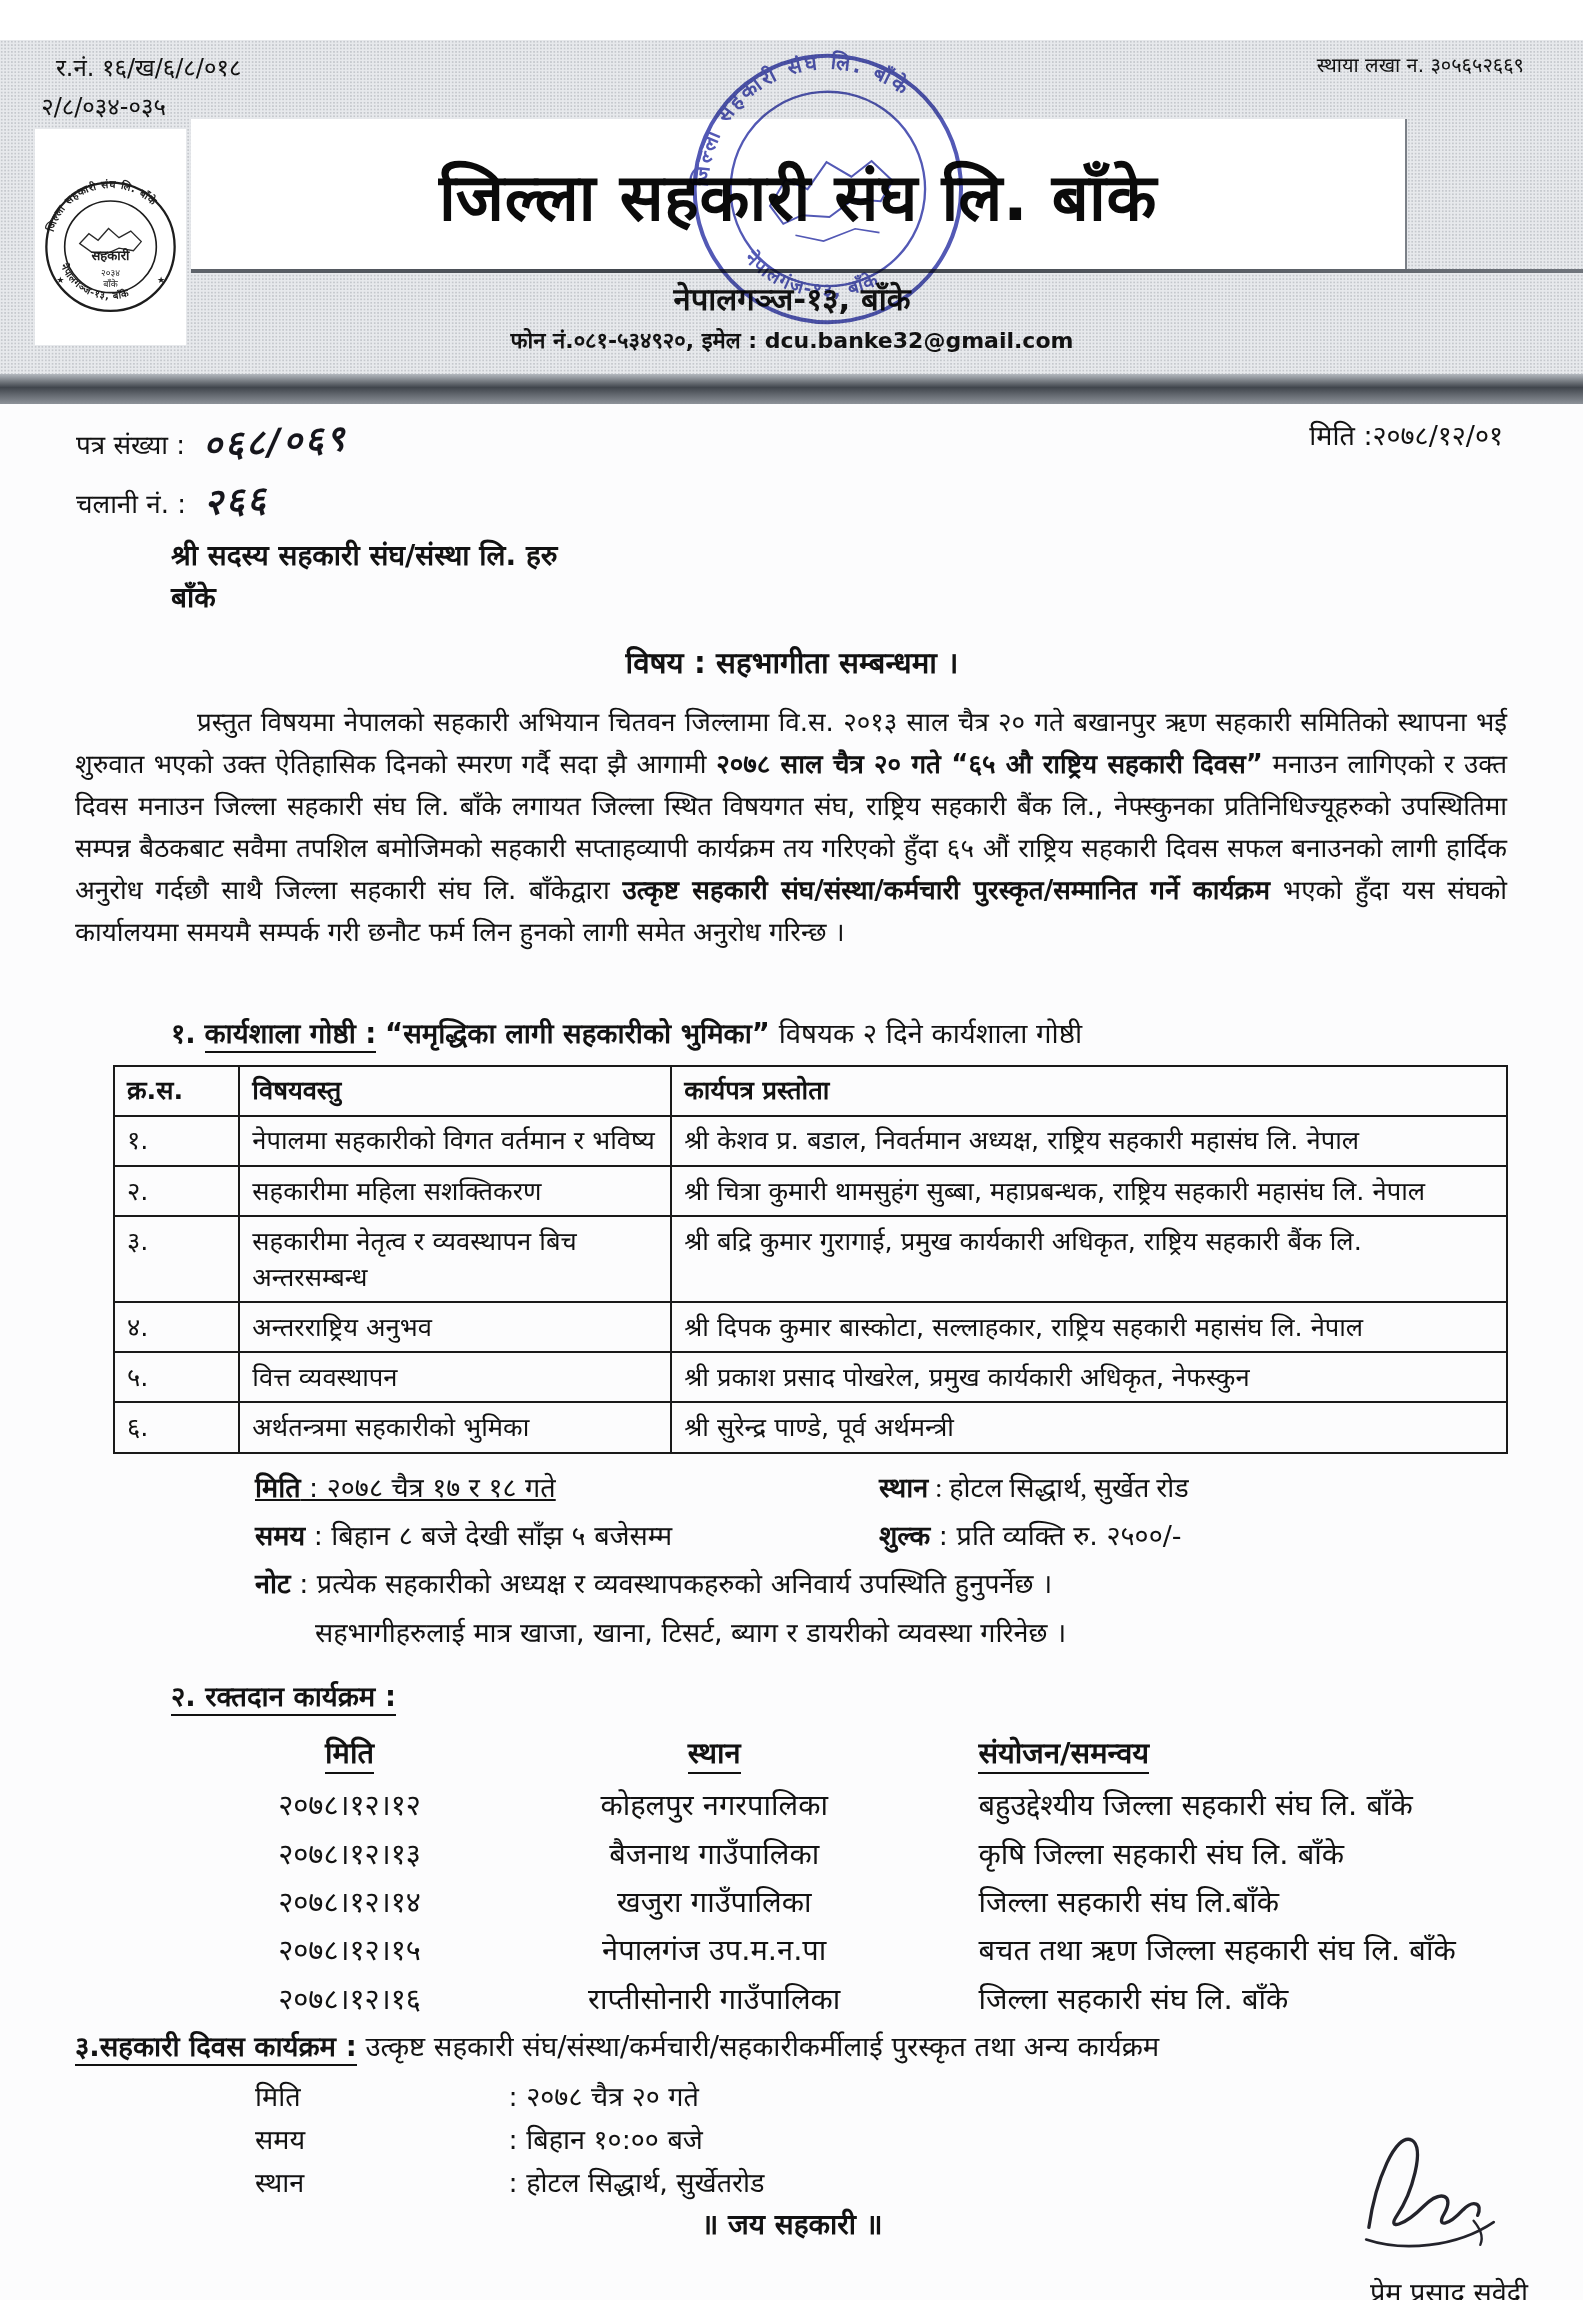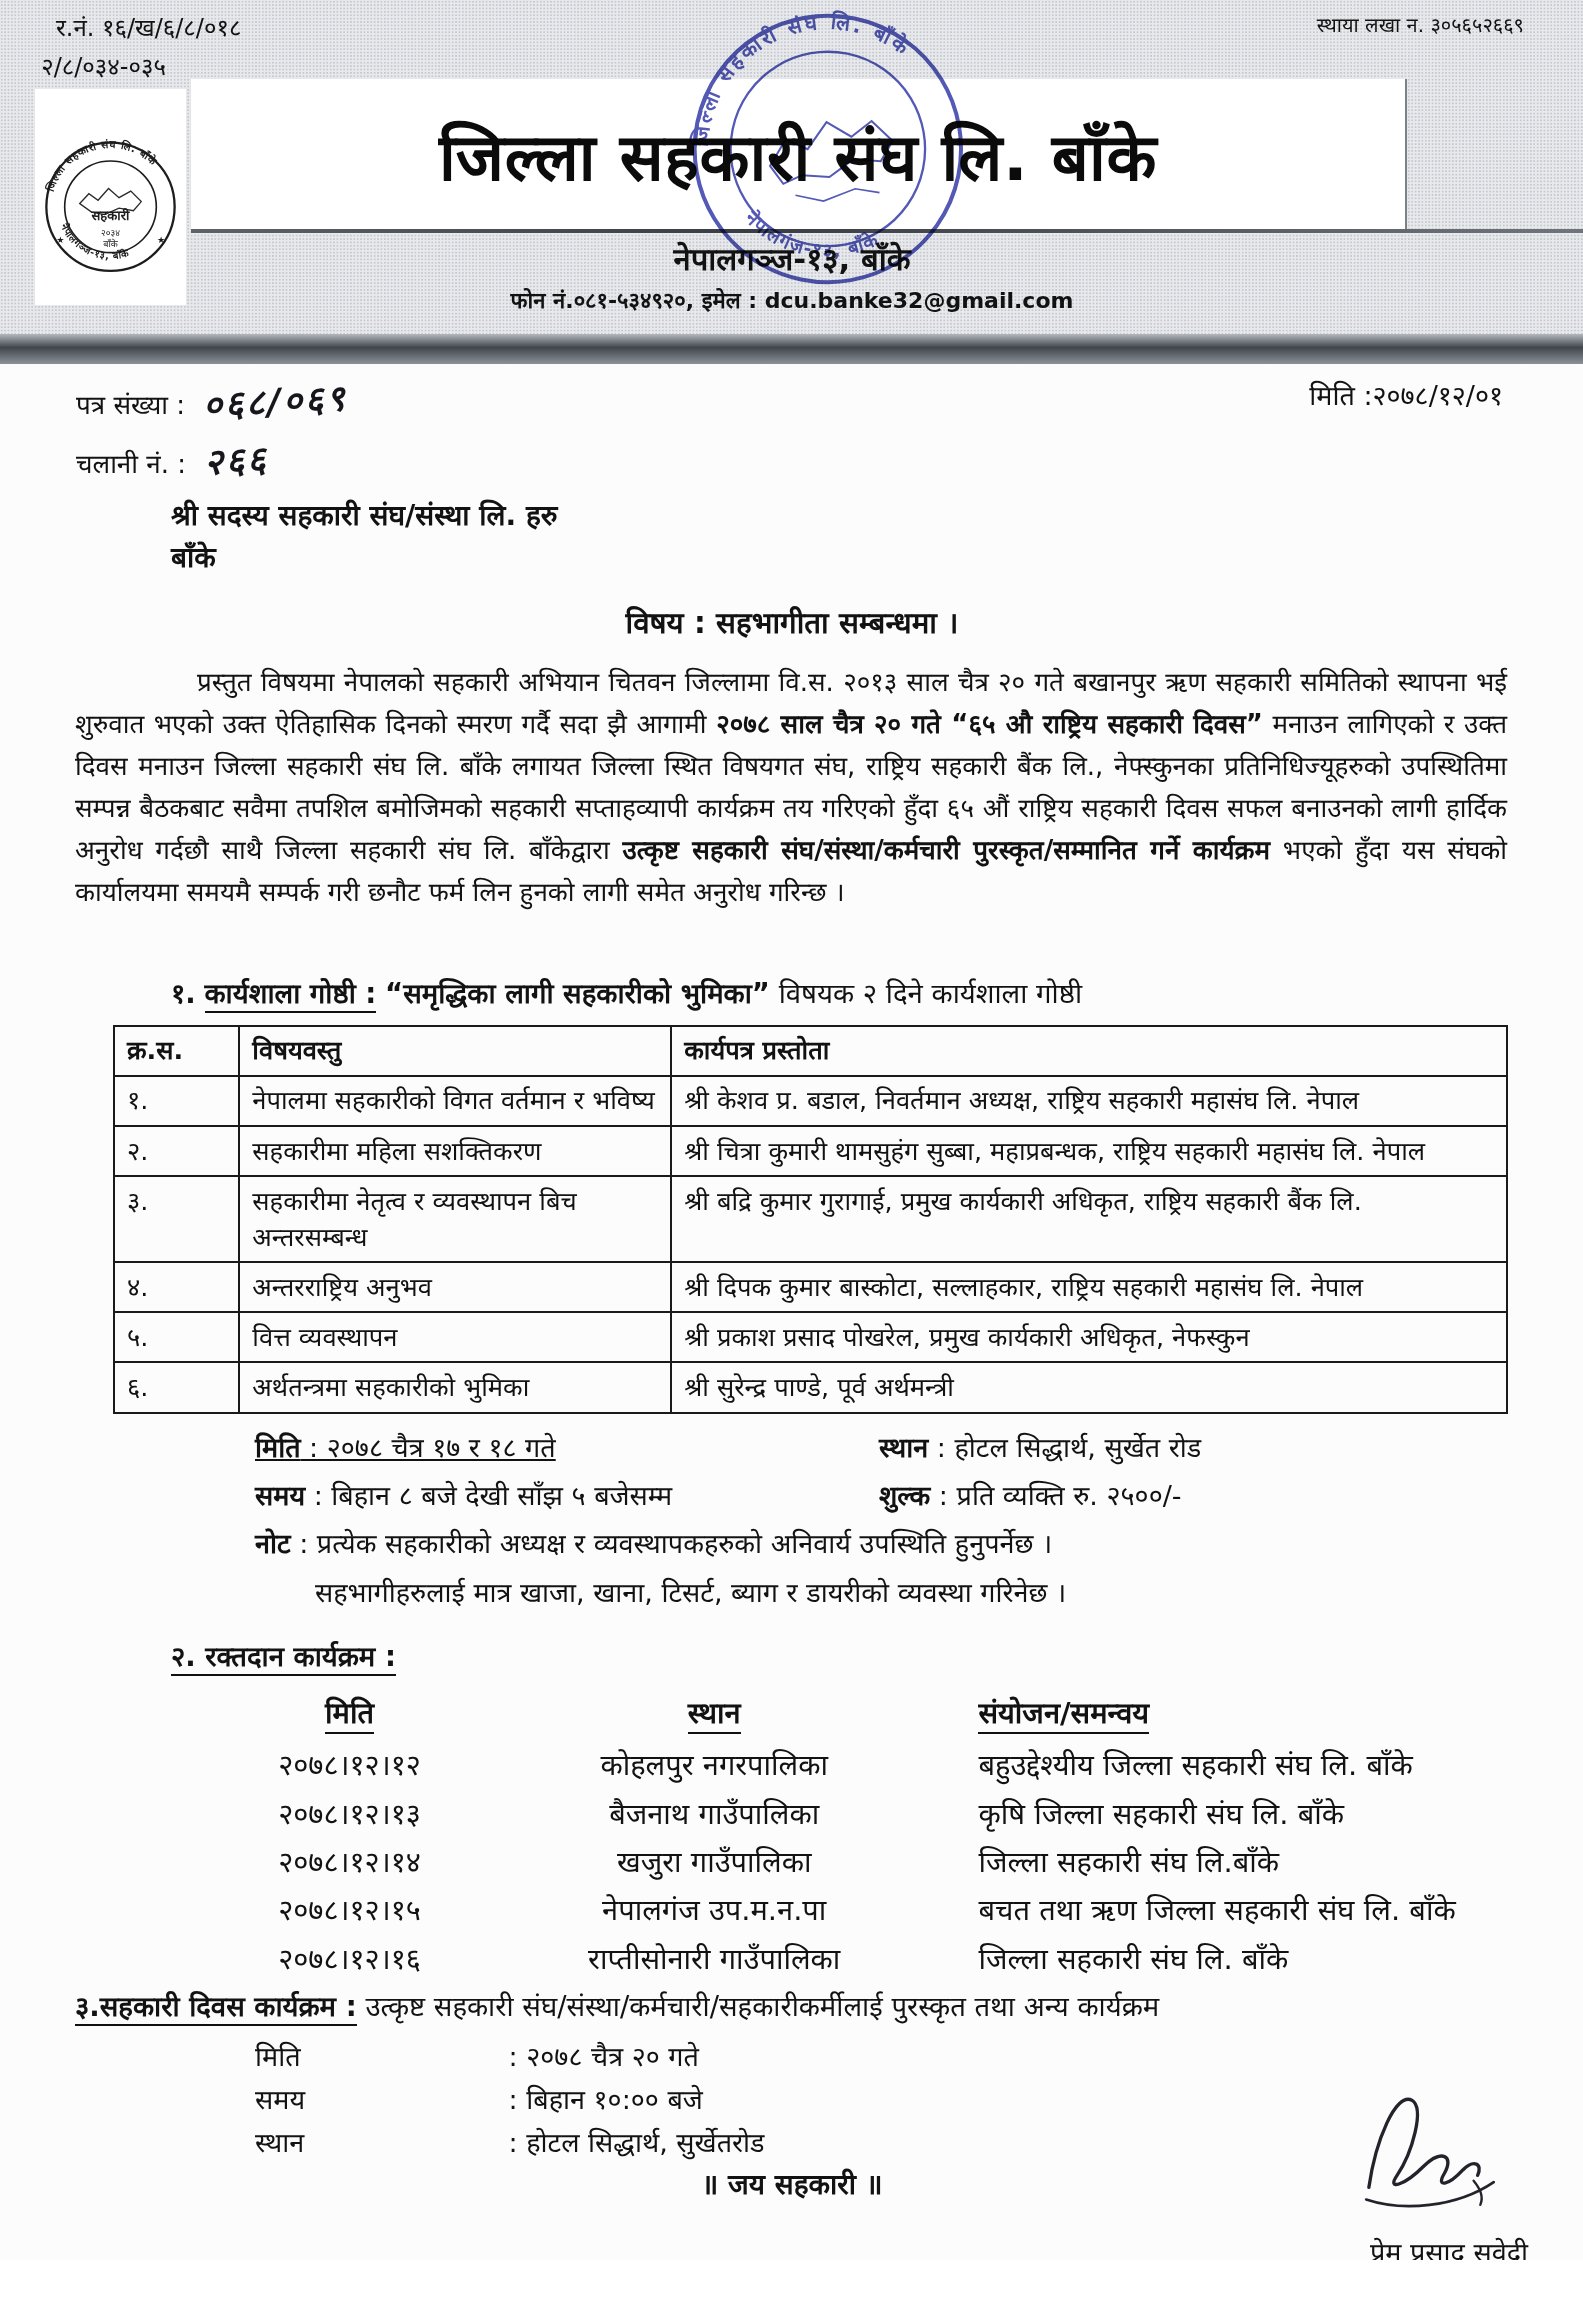--- a/index.html
+++ b/index.html
@@ -4,20 +4,21 @@
 <style>
   html,body{margin:0;padding:0;}
   body{background:#ffffff;}
   .page{
     position:relative;
     width:1584px;height:2260px;
     background:#fcfcfd;
     font-family:"DejaVu Sans", sans-serif;
     color:#121212;
     overflow:hidden;
+    margin-top:40px;
   }
   
   .scanband{
     position:absolute;left:0;top:0;width:100%;height:335px;
     background-color:#e7e9ec;
     background-image:radial-gradient(circle, rgba(110,116,126,.28) 0.7px, transparent 0.9px);
     background-size:3.4px 3.4px;
   }
   .darkband{
     position:absolute;left:0;top:334px;width:100%;height:29.5px;
@@ -238,21 +239,21 @@
       <td>६.</td>
       <td>अर्थतन्त्रमा सहकारीको भुमिका</td>
       <td>श्री सुरेन्द्र पाण्डे, पूर्व अर्थमन्त्री</td>
     </tr>
   </tbody>
     </table>
 
   <div class="det" style="left:255px;top:1428px;text-decoration:underline;">
     <span class="lab">मिति</span><span> : २०७८ चैत्र १७ र १८ गते</span>
   </div>
-  <div class="det" style="left:879px;top:1428px;">
+  <div class="det" style="left:879px;top:1428px;font-family:Liberation Serif, serif;">
     <span class="lab">स्थान</span><span> : होटल सिद्धार्थ, सुर्खेत रोड</span>
   </div>
   <div class="det" style="left:255px;top:1476px;">
     <span class="lab">समय</span><span> : बिहान ८ बजे देखी साँझ ५ बजेसम्म</span>
   </div>
   <div class="det" style="left:879px;top:1476px;">
     <span class="lab">शुल्क</span><span> : प्रति व्यक्ति रु. २५००/-</span>
   </div>
   <div class="det" style="left:255px;top:1524px;">
     <span class="lab">नोट</span><span> : प्रत्येक सहकारीको अध्यक्ष र व्यवस्थापकहरुको अनिवार्य उपस्थिति हुनुपर्नेछ ।</span>

